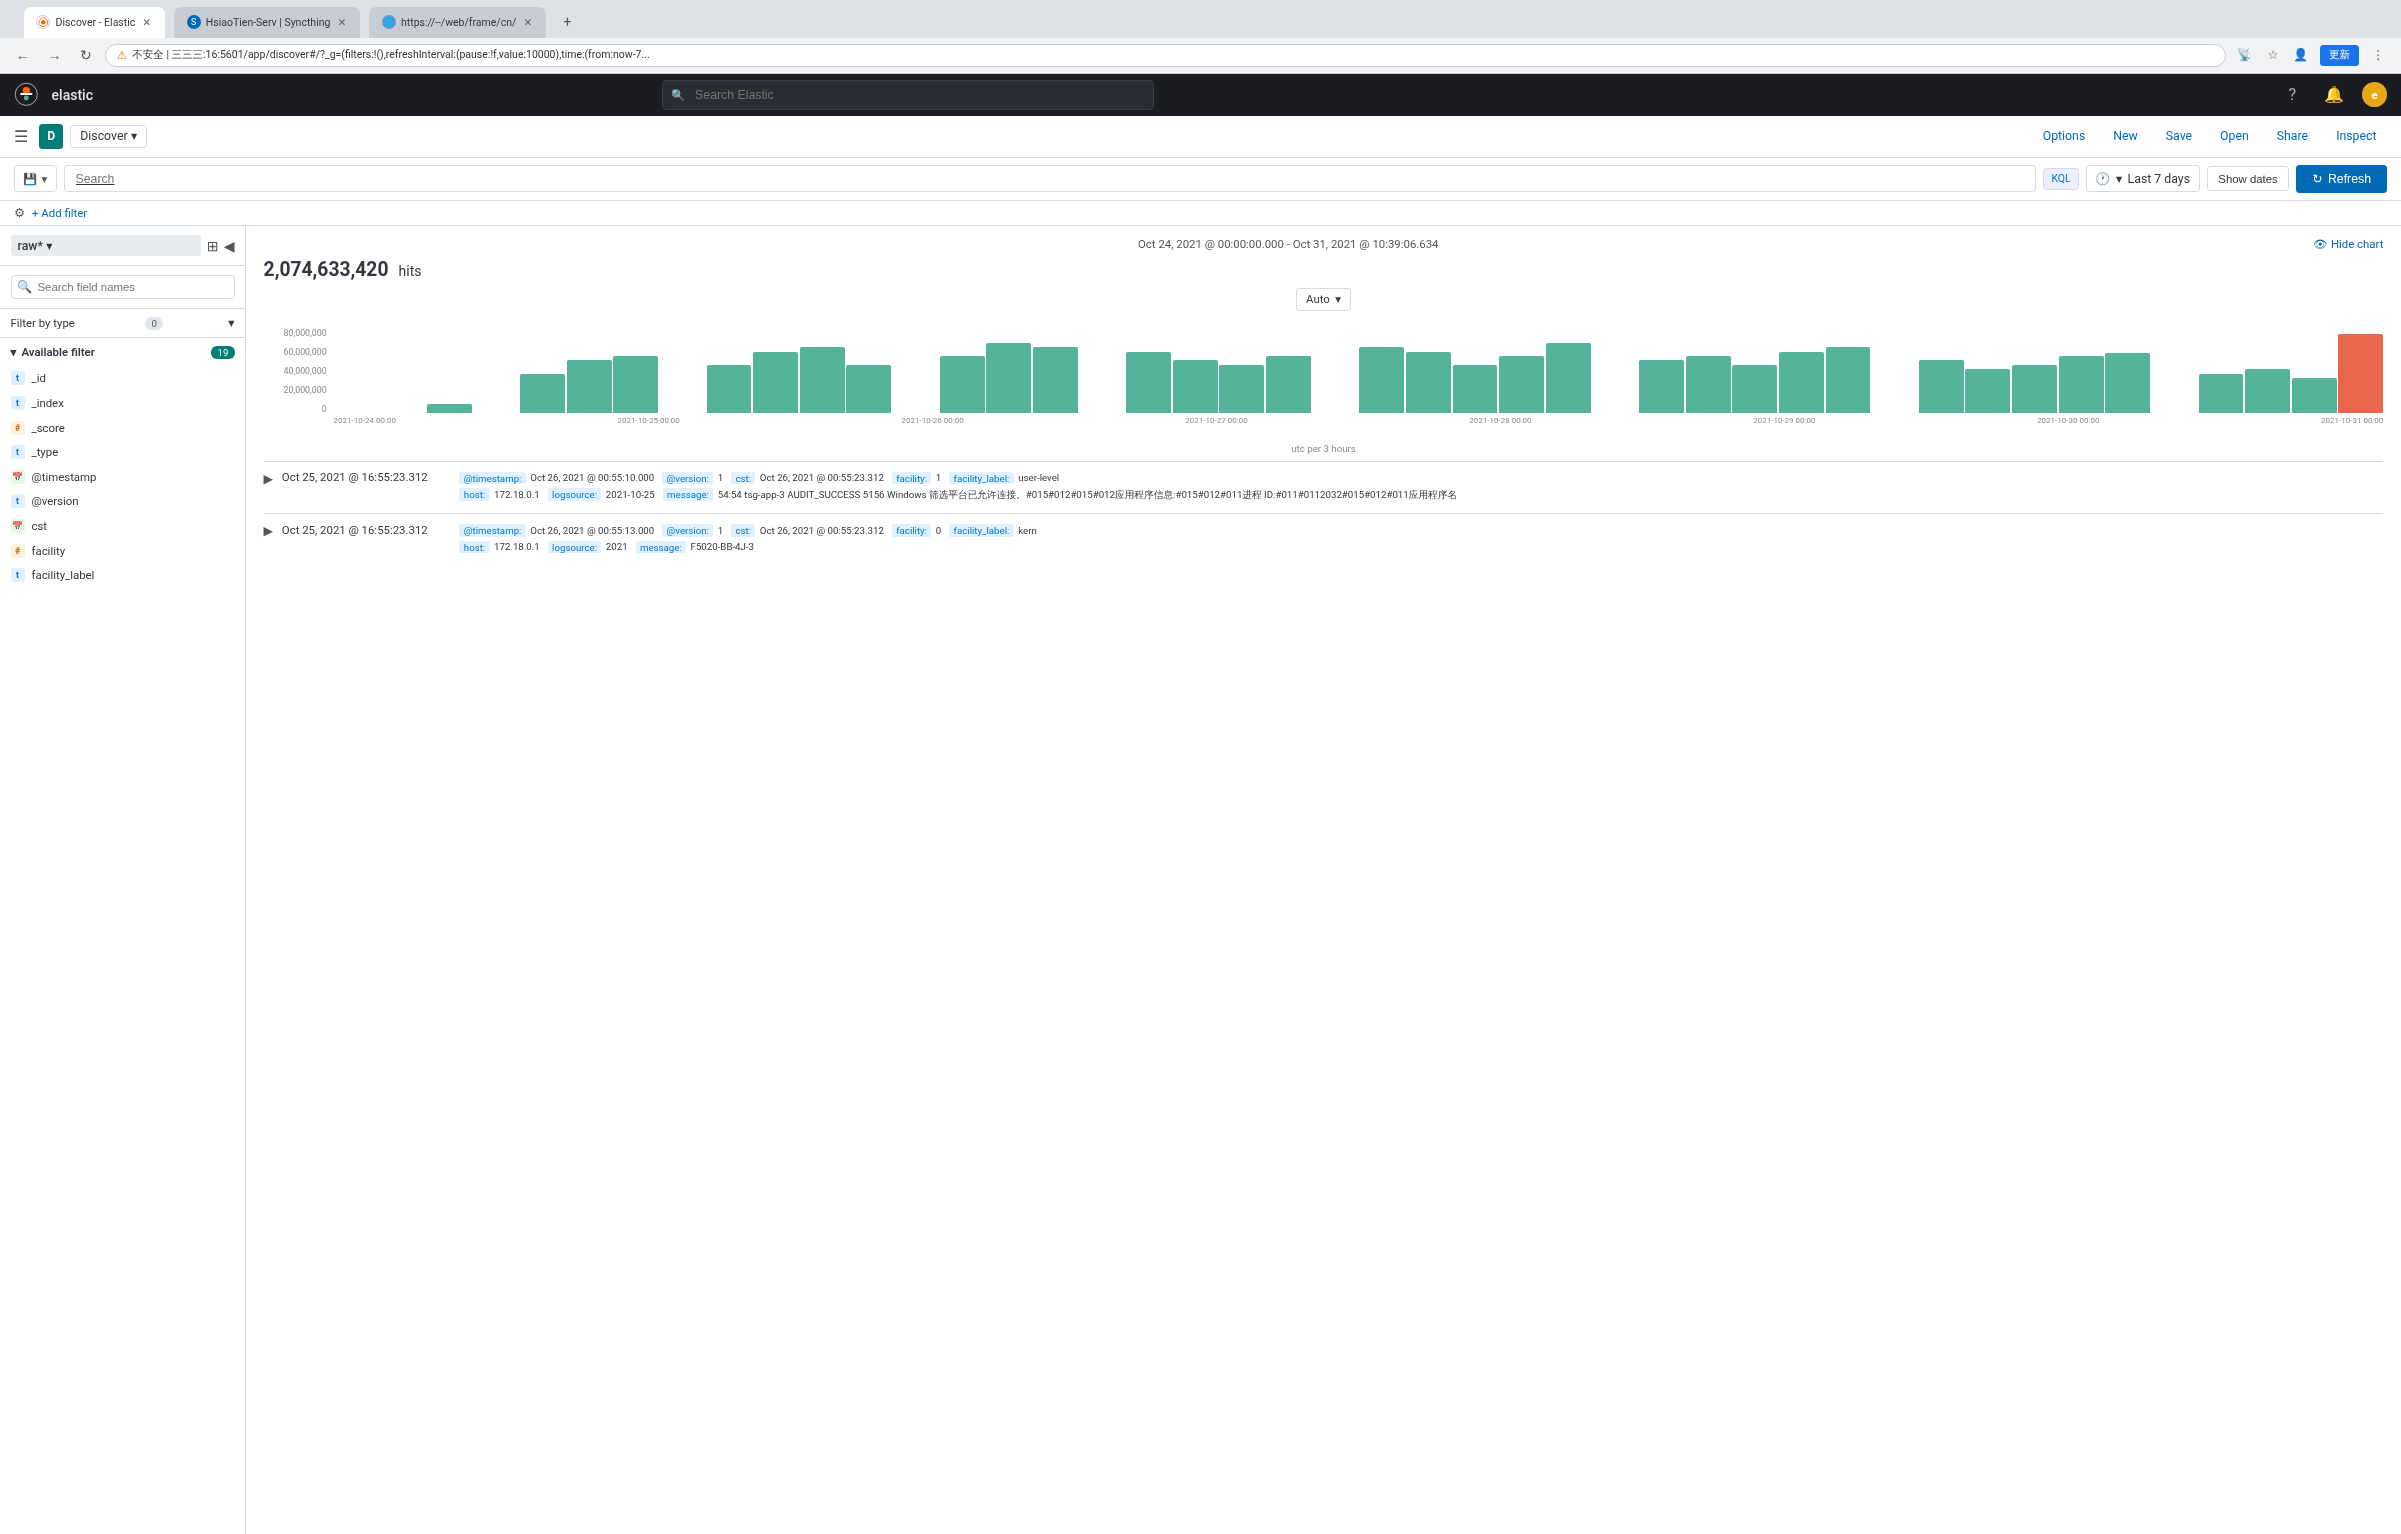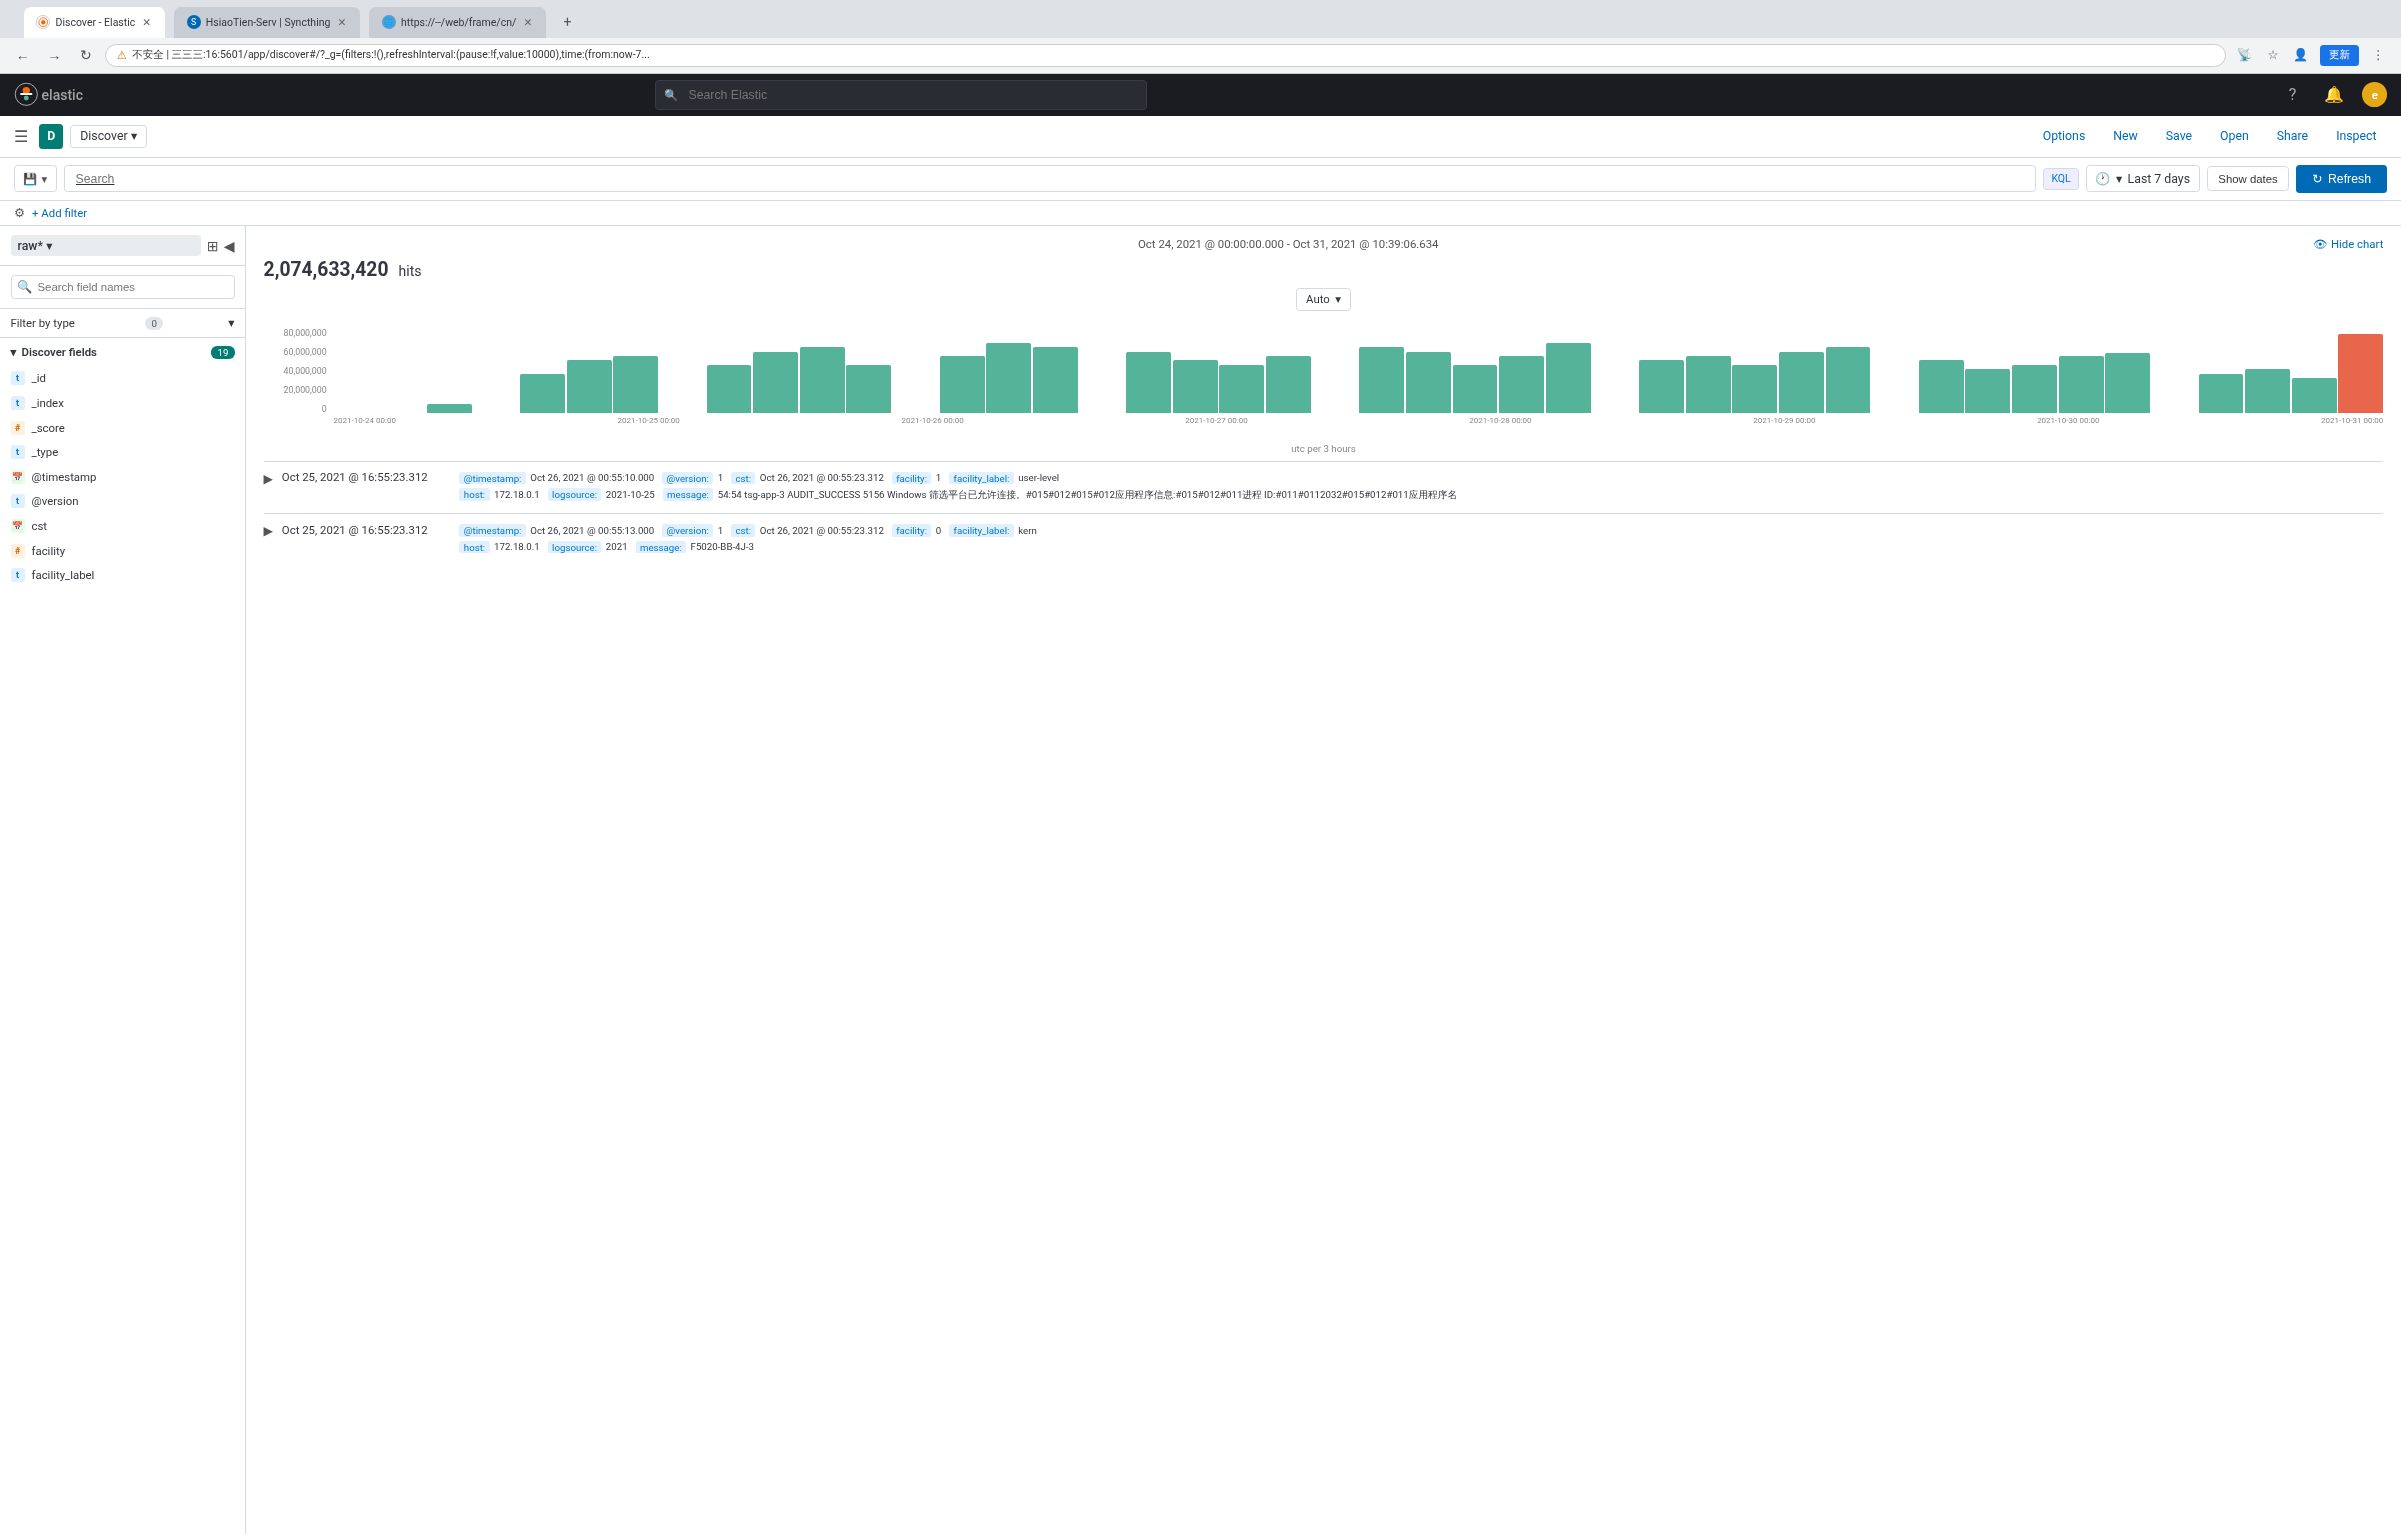--- a/index.html
+++ b/index.html
@@ -23,21 +23,21 @@
     .address-bar { flex: 1; display: flex; align-items: center; gap: 5.3px; background: #fff; border: 0.9px solid #ccc; border-radius: 17.6px; padding: 3.5px 10.5px; font-size: 10.5px; color: #444; }
     .address-bar .lock-icon { color: #e06e06; font-size: 11.4px; }
     .address-text { flex: 1; overflow: hidden; text-overflow: ellipsis; white-space: nowrap; color: #333; }
     .nav-icons { display: flex; gap: 3.5px; }
     .nav-icon-btn { width: 24.6px; height: 24.6px; display: flex; align-items: center; justify-content: center; border-radius: 50%; cursor: pointer; color: #555; font-size: 12.3px; }
     .update-btn { background: #1a73e8; color: #fff; border: none; border-radius: 3.5px; padding: 3.5px 8.8px; font-size: 10.5px; cursor: pointer; }
 
     
     .app { background: #fff; min-height: 527px; }
     .top-bar { background: #1a1c21; display: flex; align-items: center; padding: 0 14px; height: 42px; gap: 14px; }
-    .elastic-logo { display: flex; align-items: center; gap: 3px; color: #a3a3a3; font-size: 14px; font-weight: 500; }
+    .elastic-logo { display: flex; align-items: center; gap: 13px; color: #e5e5e5; font-size: 14px; font-weight: 500; }
     .elastic-logo .logo-icon { width: 24.6px; height: 24.6px; }
     .search-bar-top { flex: 1; max-width: 492px; margin: 0 auto; }
     .search-bar-top input { width: 100%; background: #2a2c33; border: 0.9px solid #3a3c43; border-radius: 3.5px; padding: 7px 12.3px 7px 32px; color: #ccc; font-size: 12.3px; outline: none; }
     .search-wrap { position: relative; }
     .search-wrap .s-icon { position: absolute; left: 8.8px; top: 50%; transform: translateY(-50%); color: #888; font-size: 11.4px; }
     .top-bar-actions { margin-left: auto; display: flex; gap: 14px; align-items: center; }
     .top-bar-icon { color: #aaa; font-size: 16px; cursor: pointer; width: 28px; height: 28px; display: flex; align-items: center; justify-content: center; border-radius: 50%; }
     .user-avatar { width: 24.6px; height: 24.6px; border-radius: 50%; background: #e6a817; color: #fff; display: flex; align-items: center; justify-content: center; font-weight: 700; font-size: 11.4px; cursor: pointer; }
 
     
@@ -239,21 +239,21 @@
       </div>
       <div class="filter-type">
         <span class="filter-type-label">Filter by type</span>
         <span class="filter-type-count">0</span>
         <span>▾</span>
       </div>
       <div class="fields-section">
         <div class="fields-header">
           <span class="fields-header-title">
             <span>▾</span>
-            <span>Discover fields</span>
+            <span>Available filter</span>
           </span>
           <span class="fields-count">19</span>
         </div>
         <div id="field-list">
             <div class="field-item">
               <span class="field-type-badge" style="background:#e0f0ff;color:#0077cc;width:14px;height:14px;border-radius:2.6px;display:flex;align-items:center;justify-content:center;font-size:8.8px;font-weight:700;flex-shrink:0;">t</span>
               <span class="field-name">_id</span>
             </div>
             <div class="field-item">
               <span class="field-type-badge" style="background:#e0f0ff;color:#0077cc;width:14px;height:14px;border-radius:2.6px;display:flex;align-items:center;justify-content:center;font-size:8.8px;font-weight:700;flex-shrink:0;">t</span>

